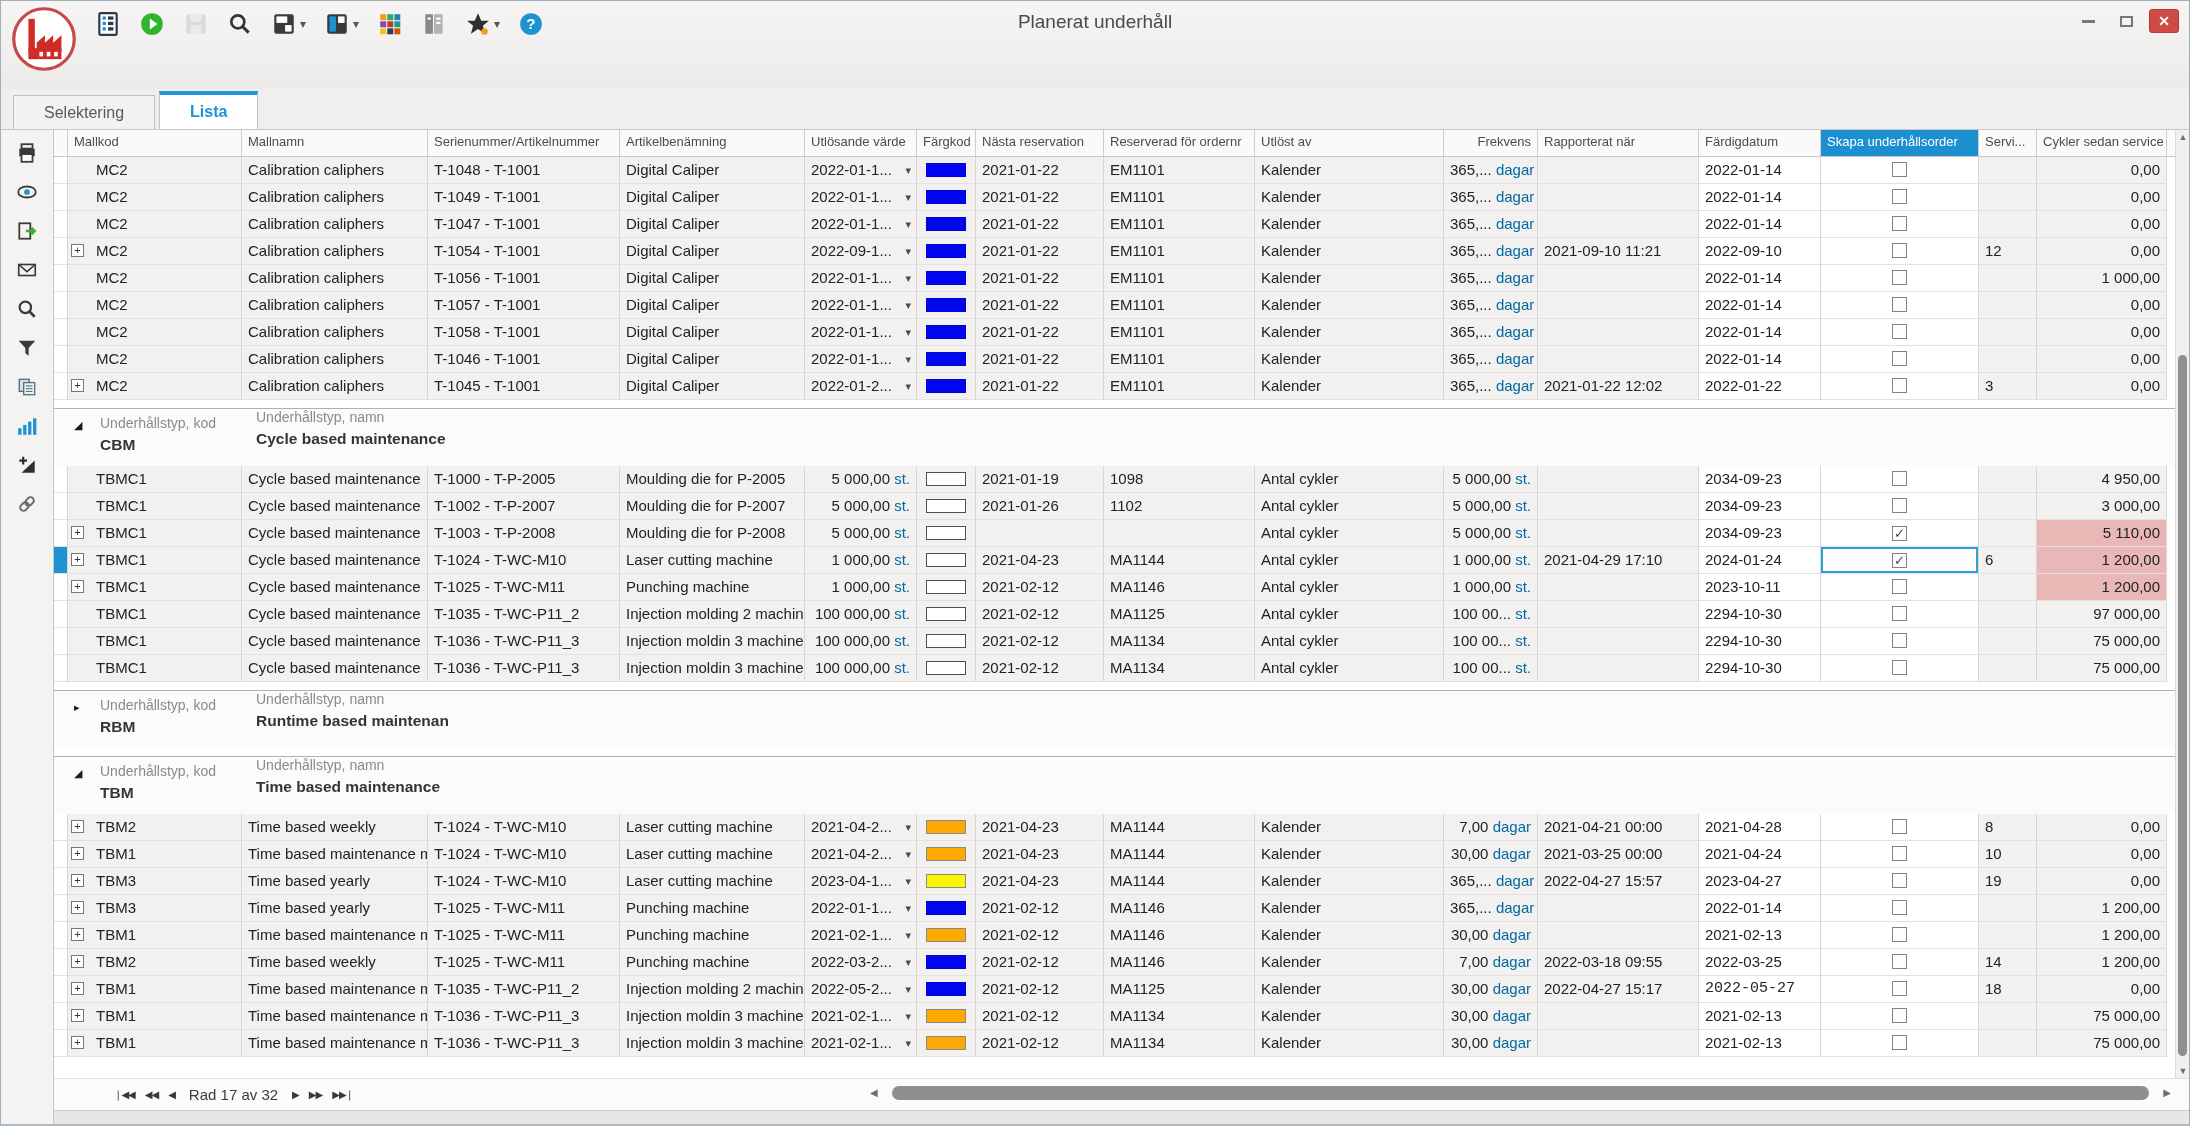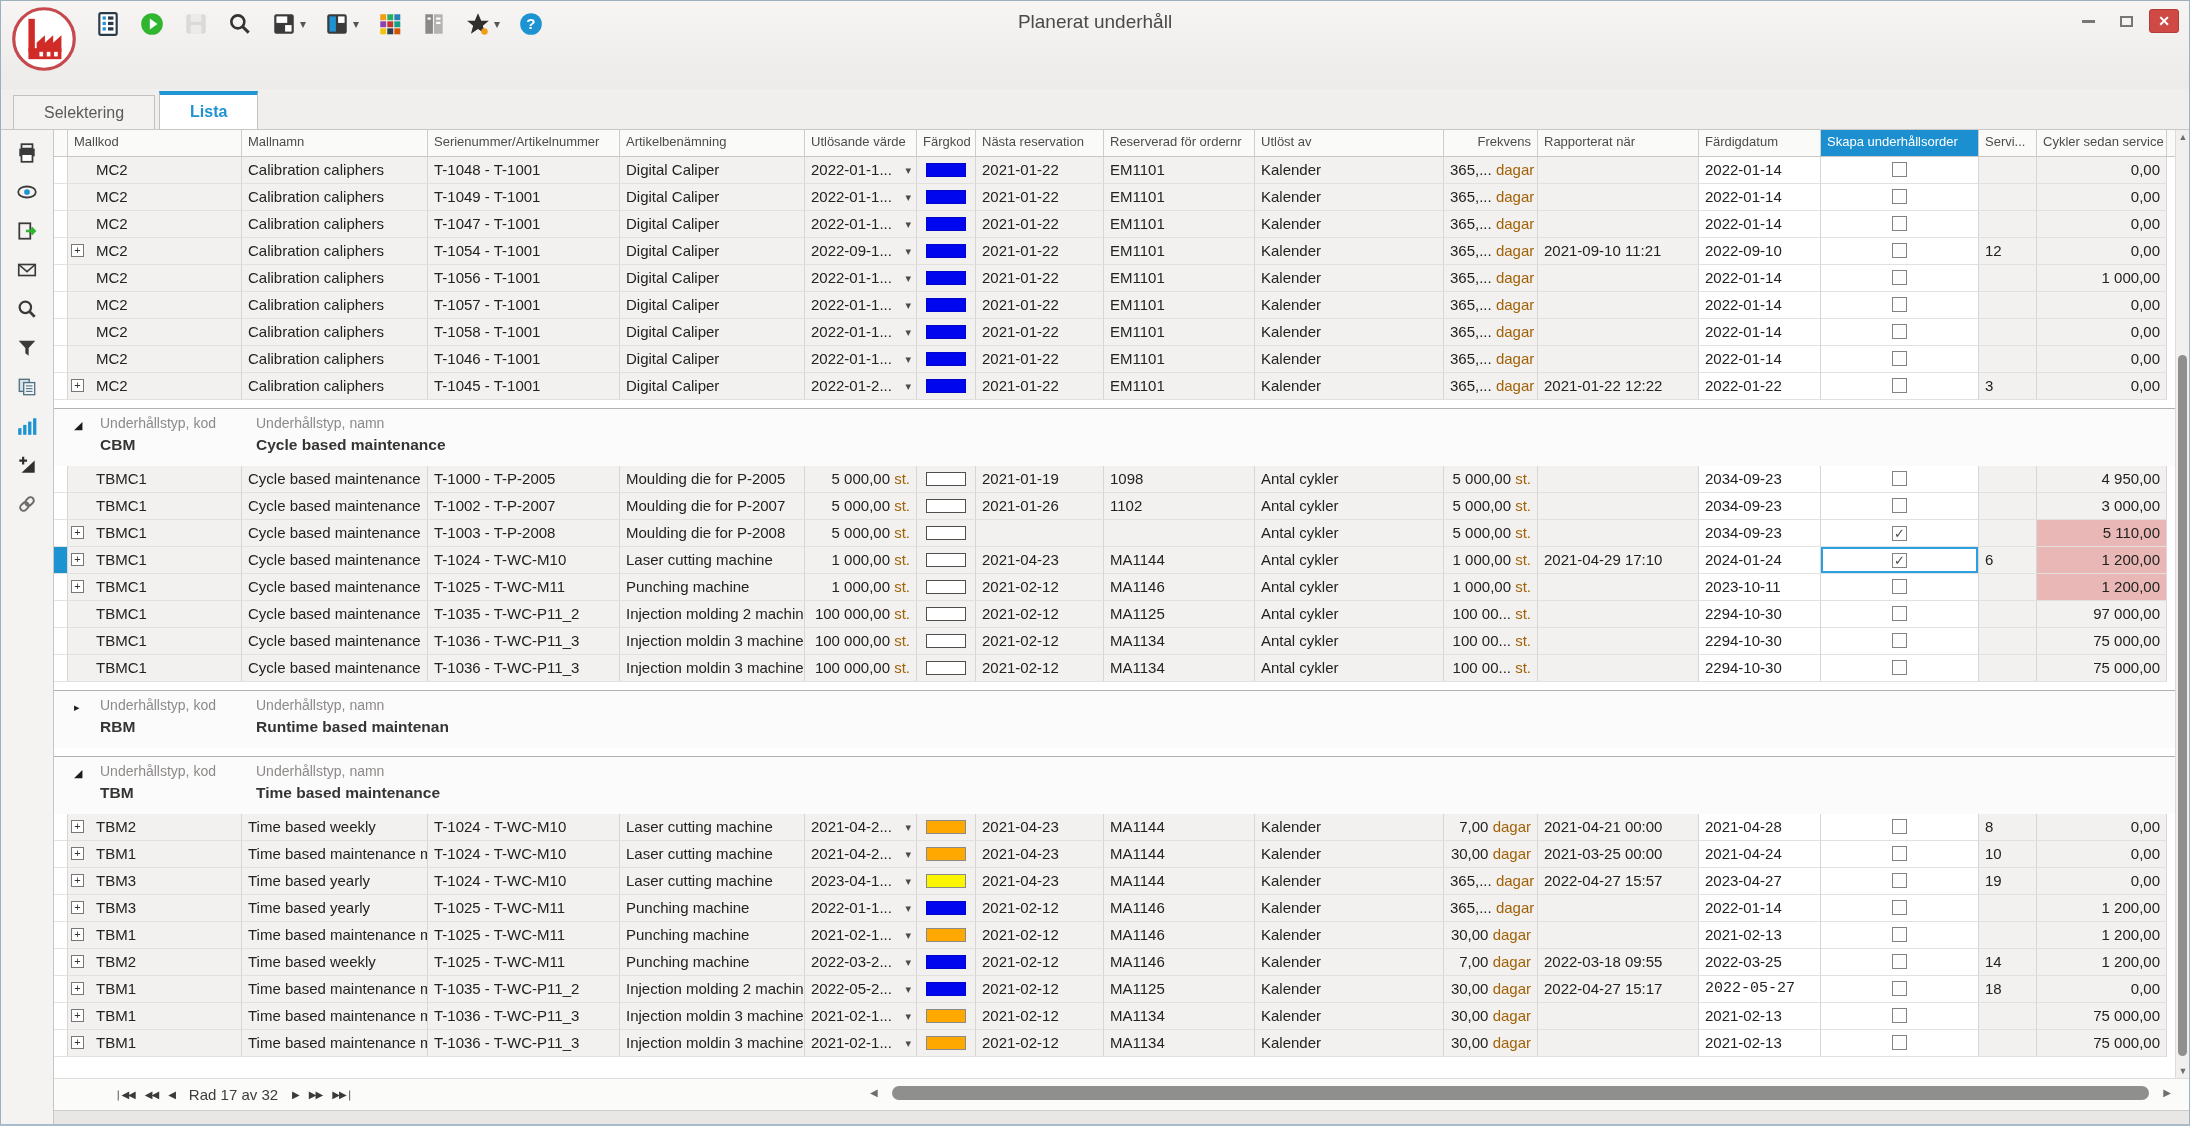--- a/index.html
+++ b/index.html
@@ -40,38 +40,38 @@
 
   .grid-body { flex:1 1 auto; background:#fff; overflow:hidden; position:relative; }
   .row { display:flex; height:27px; }
   .cell { font-size:15px; color:#222220; padding:4px 6px 0 6px; background:#f2f1f0; border-right:1px solid #d8d6d4; border-bottom:1px solid #e3e1df; white-space:nowrap; overflow:hidden; position:relative; }
   .cell.white { background:#ffffff; }
   .cell.r { text-align:right; }
   .cell.c { text-align:center; }
   .cell.pink { background:#e9b8b6; }
   .cell.marker { background:#fff; padding:0; }
   .cell.marker.sel { background:#1d93d2; }
-  .unit { color:#a16207;text-align:right; }
+  .unit { color:#0369a1;text-align:right; }
   .expander { position:absolute; left:3px; top:6px; width:13px; height:13px; border:1px solid #787876; background:#fff; font-size:11px; line-height:11px; text-align:center; color:#333; }
   .mallkod-txt { padding-left:22px; display:block; }
   .ddcaret { position:absolute; right:5px; top:7px; font-size:11px; color:#4a4a4a; }
   .swatch { width:40px; height:14px; margin:2px auto 0 auto; }
   .swatch.blue { background:#0007ef; border:1px solid #0007c8; }
   .swatch.orange { background:#ffa800; border:1px solid #8a8a88; }
   .swatch.yellow { background:#fbf500; border:1px solid #8a8a88; }
   .swatch.white { background:#fff; border:1px solid #4f4f4d; }
   .cb { display:inline-block; width:15px; height:15px; border:1px solid #828280; background:#fdfdfd; margin-top:1px; font-size:13px; line-height:14px; color:#4b4b49; }
   .cell.focused { box-shadow: inset 0 0 0 2px #2b9fe0; }
 
   .group-block { background:#fff; }
   .gspacer { height:8px; background:#fff; }
   .group-row { border-top:1px solid #b3b1af; height:58px; position:relative; background:#fcfbfb; }
   .gtri { position:absolute; left:20px; top:10px; font-size:11px; color:#1c1c1c; }
   .gcol1 { position:absolute; left:46px; top:6px; }
-  .gcol2 { position:absolute; left:202px; top:6px; }
+  .gcol2 { position:absolute; left:202px; top:0; }
   .glabel { font-size:14px; color:#8c8a88; margin-bottom:5px; }
   .gcode { font-size:15.5px; font-weight:bold; color:#343432; }
 
   
   .vscroll { width:14px; flex:0 0 auto; background:#f1f0ef; border-left:1px solid #dddbd9; position:relative; }
   .vscroll .arr { position:absolute; left:0; width:14px; text-align:center; font-size:9px; color:#6e6e6c; }
   .vthumb { position:absolute; left:2px; width:9px; border-radius:5px; background:#8f8f8d; }
 
   
   .bottom-bar { height:32px; flex:0 0 auto; background:#fbfbfa; border-top:1px solid #e0dedc; display:flex; align-items:center; padding-left:60px; position:relative; }
@@ -478,21 +478,21 @@
                 <div class="cell" style="width: 192px;">T-1045 - T-1001</div>
                 <div class="cell" style="width: 185px;">Digital Caliper</div>
                 <div class="cell" style="width: 112px;"><span>2022-01-2...</span><span class="ddcaret">▾</span></div>
                 <div class="cell" style="width: 59px;">
                   <div class="swatch blue"></div>
                 </div>
                 <div class="cell" style="width: 128px;">2021-01-22</div>
                 <div class="cell" style="width: 151px;">EM1101</div>
                 <div class="cell" style="width: 189px;">Kalender</div>
                 <div class="cell r" style="width: 94px;"><span>365,... </span><span class="unit">dagar</span></div>
-                <div class="cell" style="width: 161px;">2021-01-22 12:22</div>
+                <div class="cell" style="width: 161px;">2021-01-22 12:02</div>
                 <div class="cell white" style="width: 122px;">2022-01-22</div>
                 <div class="cell white c" style="width: 158px;"><span class="cb"></span></div>
                 <div class="cell" style="width: 58px;">3</div>
                 <div class="cell r" style="width: 130px;">0,00</div>
               </div>
               <div class="group-block">
                 <div class="gspacer"></div>
                 <div class="group-row">
                   <span class="gtri">◢</span>
                   <div class="gcol1">

